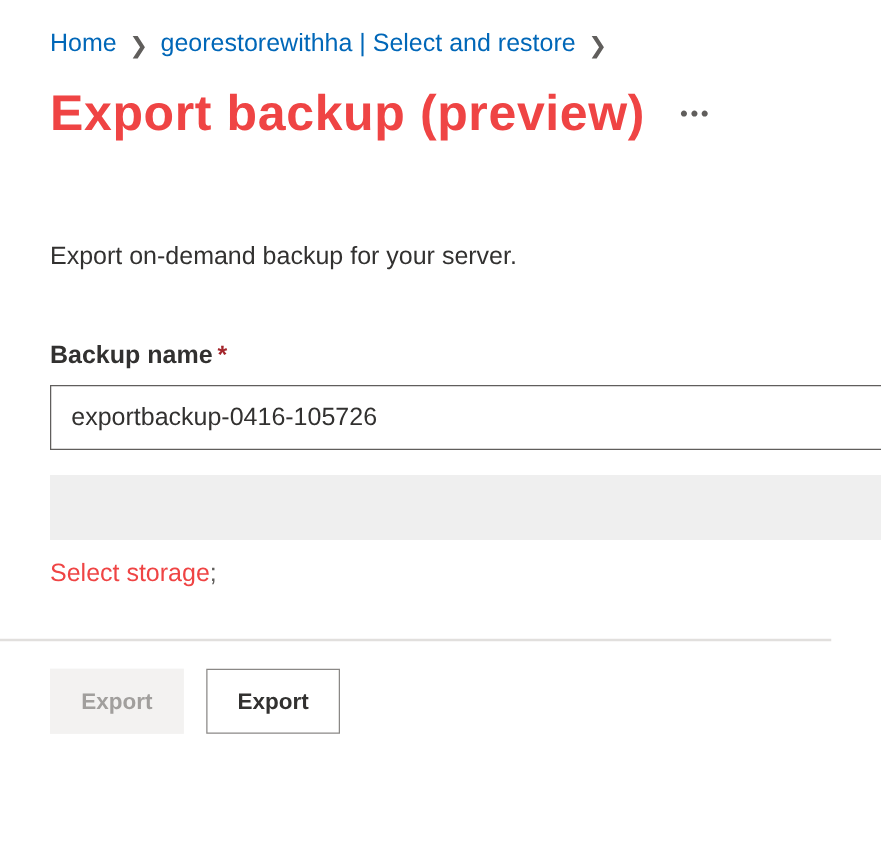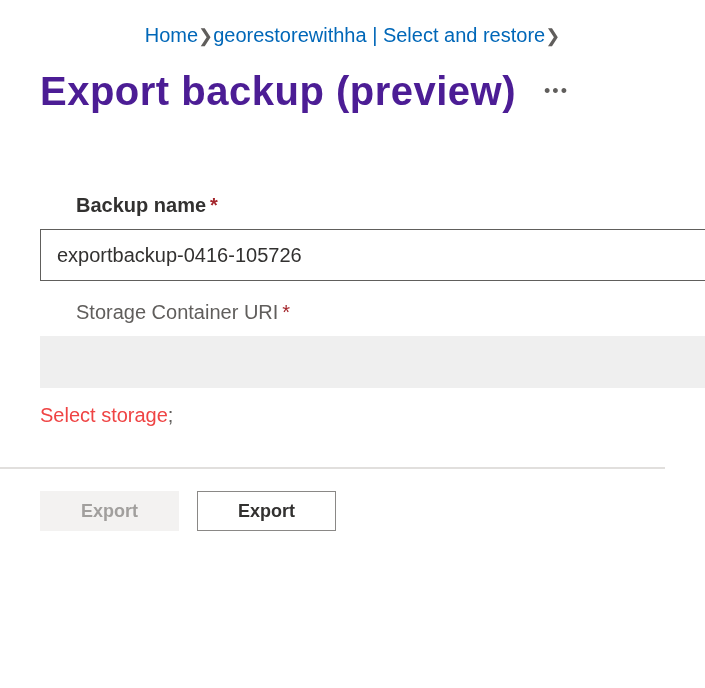--- a/index.html
+++ b/index.html
@@ -14,44 +14,44 @@
       height: 688px;
       overflow: hidden;
       color: #323130;
     }
     .container {
       padding: 24px 40px 0 40px;
     }
     .breadcrumb {
       display: flex;
       align-items: center;
+      gap: 10px;
       font-size: 20px;
       margin-bottom: 22px;
-      justify-content: center;
     }
     .breadcrumb a {
       color: #0067b8;
       text-decoration: none;
       cursor: pointer;
     }
     .breadcrumb .chevron {
       color: #605e5c;
       font-size: 18px;
       user-select: none;
     }
     .title-row {
       display: flex;
       align-items: center;
       gap: 28px;
       margin-bottom: 80px;
     }
     .page-title {
       font-size: 40px;
       font-weight: 600;
-      color: #4c1d95;
+      color: #ef4444;
       letter-spacing: 0.5px;
     }
     .more-icon {
       color: #605e5c;
       font-size: 18px;
       letter-spacing: 2px;
       cursor: pointer;
     }
     .description {
       font-size: 20px;
@@ -60,21 +60,20 @@
     }
     .field-group {
       margin-bottom: 20px;
     }
     .field-label {
       font-size: 20px;
       font-weight: 600;
       color: #323130;
       margin-bottom: 12px;
       display: block;
-      margin-left: 36px;
     }
     .field-label.muted {
       color: #605e5c;
       font-weight: 400;
     }
     .required {
       color: #a4262c;
       margin-left: 4px;
     }
     .text-input {
@@ -112,22 +111,22 @@
       width: 705px;
       margin-left: -40px;
     }
     .footer {
       display: flex;
       gap: 18px;
       padding: 22px 40px;
       align-items: center;
     }
     .btn {
-      height: 40px;
-      padding: 0 40px;
+      height: 52px;
+      padding: 0 24px;
       font-size: 18px;
       font-family: inherit;
       font-weight: 600;
       cursor: pointer;
       border: 1px solid #8a8886;
       background: #ffffff;
       color: #323130;
     }
     .btn.disabled {
       background: #f3f2f1;
@@ -145,32 +144,30 @@
     <span class="chevron">❯</span>
     <a>georestorewithha | Select and restore</a>
     <span class="chevron">❯</span>
   </nav>
 
   <div class="title-row">
     <h1 class="page-title">Export backup (preview)</h1>
     <span class="more-icon">•••</span>
   </div>
 
+  <p class="description">Export on-demand backup for your server.</p>
 
   <div class="field-group">
     <label class="field-label">
       <span>Backup name</span><span class="required">*</span>
     </label>
     <input type="text" class="text-input" value="exportbackup-0416-105726" style="">
   </div>
 
   <div class="field-group">
-    <label class="field-label muted">
-      <span>Storage Container URI</span><span class="required">*</span>
-    </label>
     <div class="disabled-input"></div>
     <div class="link-row">
       <a>Select storage</a><span class="semicolon">;</span>
     </div>
   </div>
 </div>
 
 <div class="divider"></div>
 
 <div class="footer">

